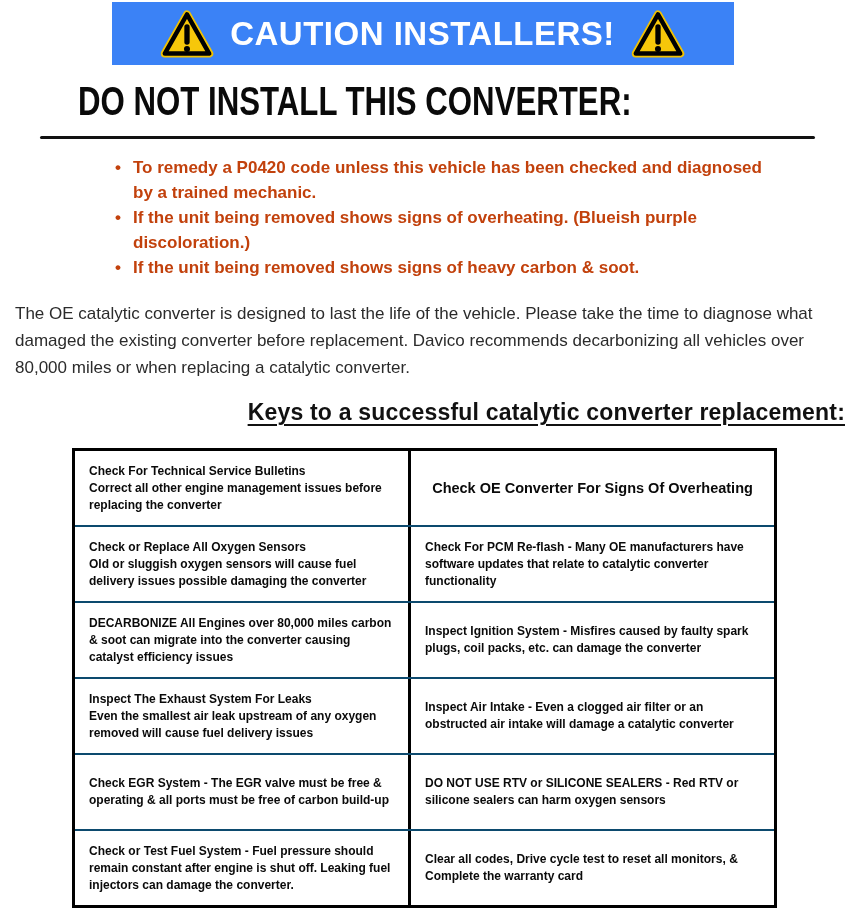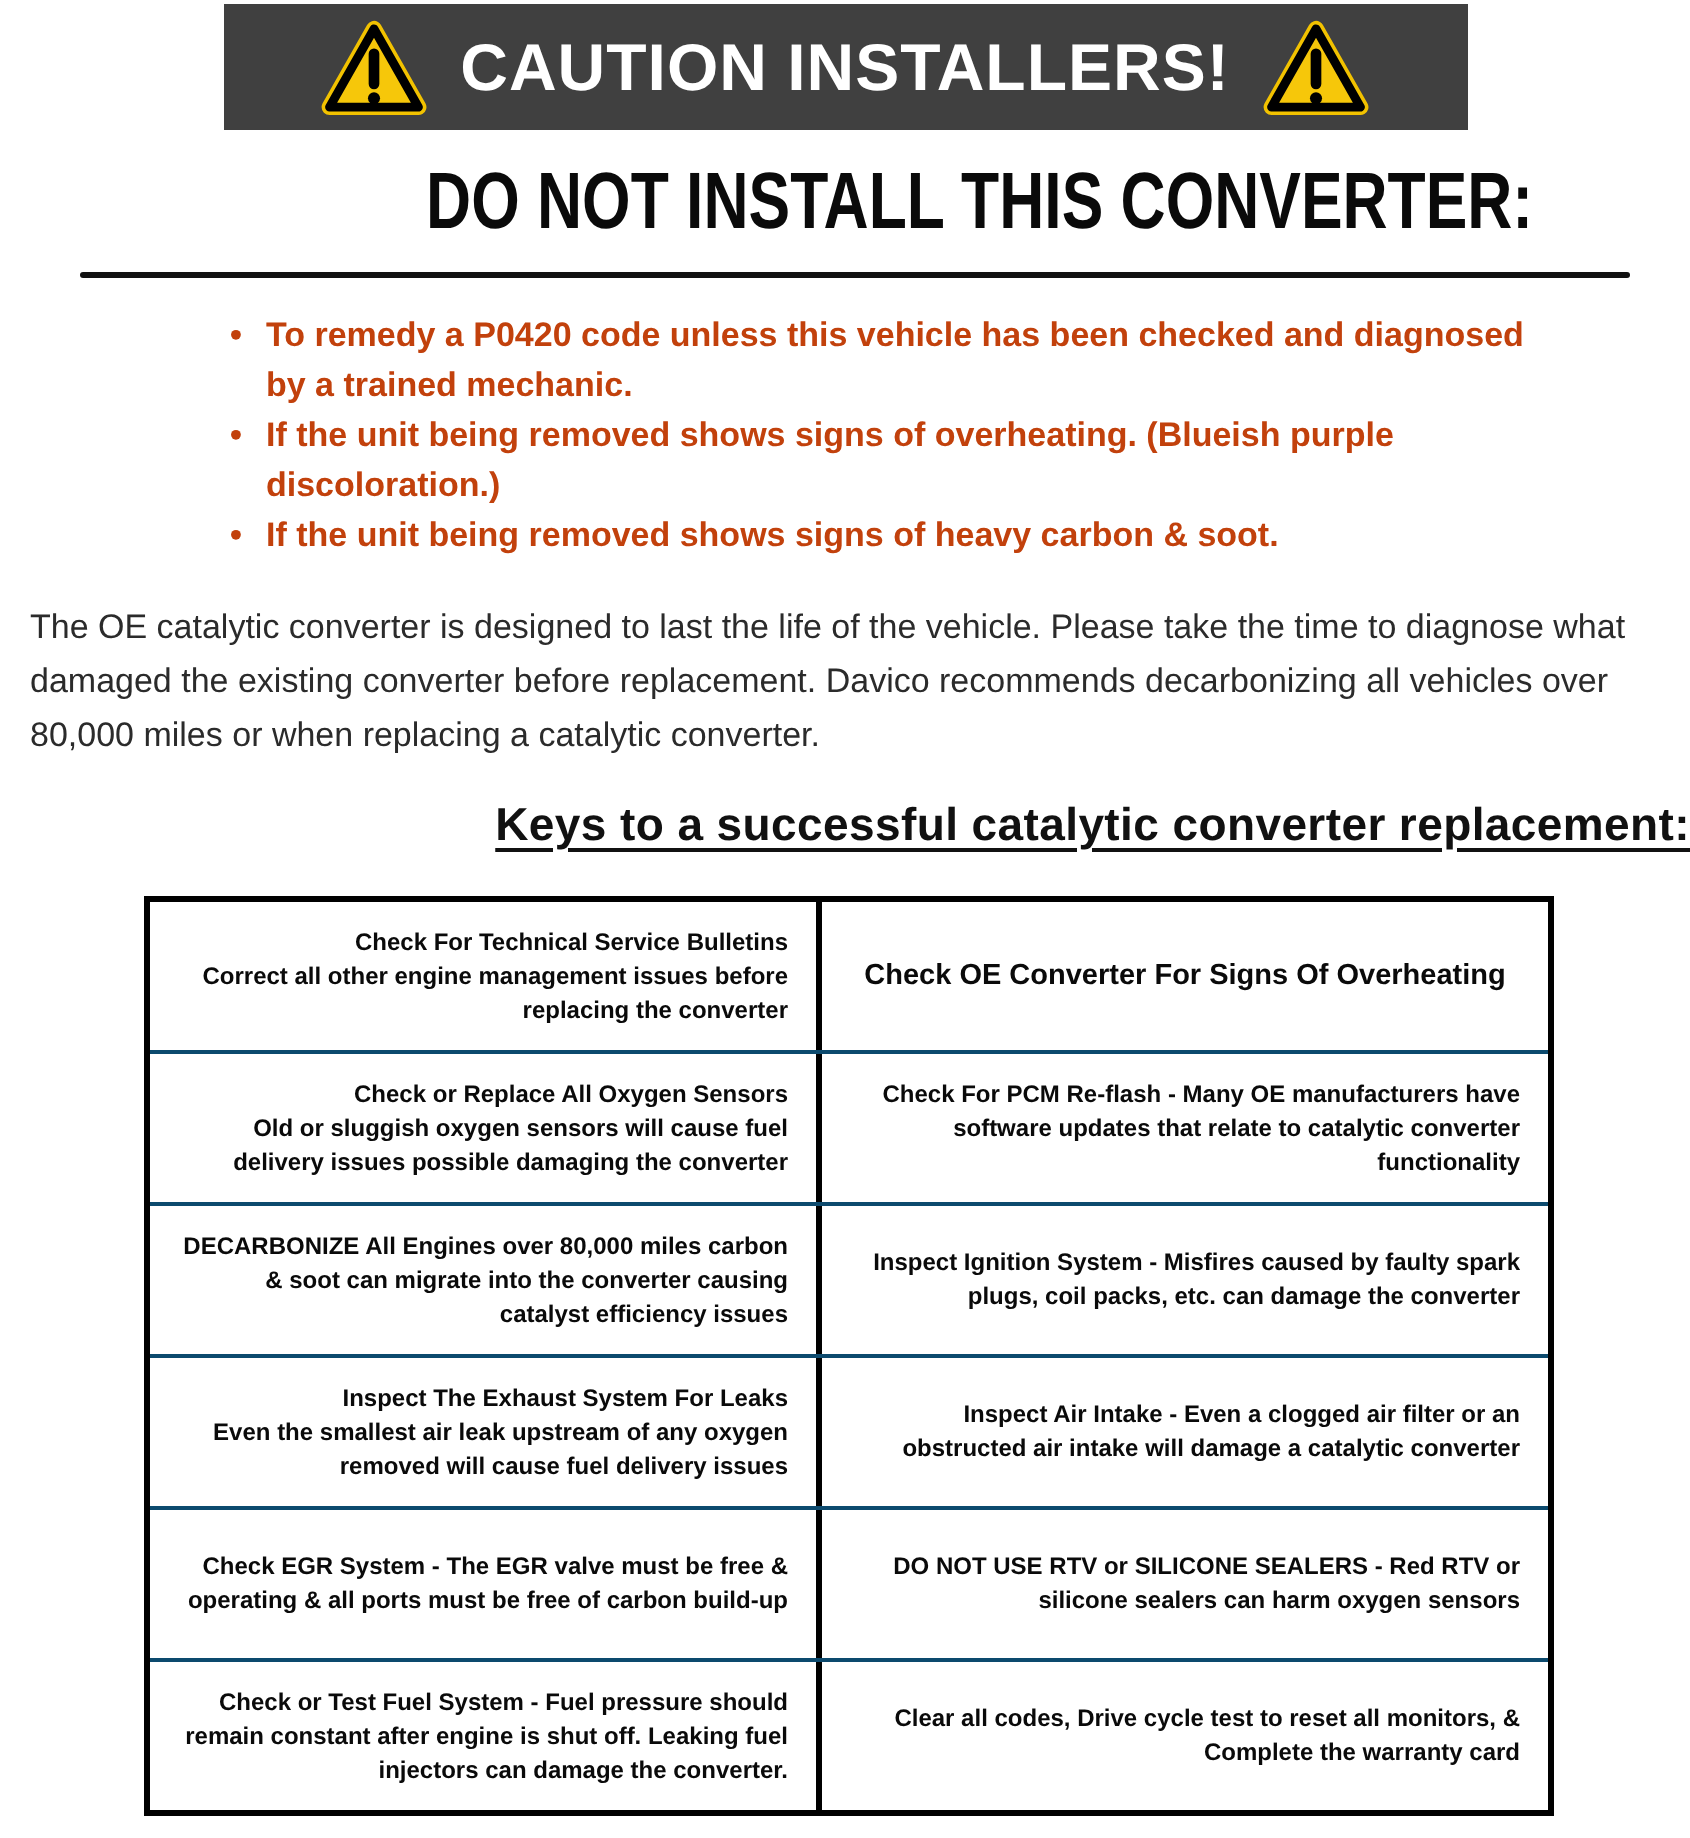--- a/index.html
+++ b/index.html
@@ -11,38 +11,38 @@
     color: #0e0e0e;
     overflow: hidden;
   }
   .page { width: 845px; height: 919px; position: relative; }
 
   
   .banner {
     width: 622px;
     height: 63px;
     margin: 2px auto 0 auto;
-    background: #404040;
+    background: #3b82f6;
     display: flex;
     align-items: center;
     justify-content: center;
     gap: 16px;
   }
   .banner-title {
     color: #ffffff;
     font-weight: 700;
     font-size: 33px;
     letter-spacing: 0.5px;
     white-space: nowrap;
   }
   .warn-svg { width: 54px; height: 48px; display: block; }
 
   
   .main-heading {
-    text-align: right;
+    text-align: left;
     margin: 14px 0 0 0;
   }
   .main-heading span {
     display: inline-block;
     transform: scaleX(0.78);
     transform-origin: center;
     font-weight: 700;
     font-size: 40px;
     letter-spacing: 0px;
     color: #0a0a0a;
@@ -113,21 +113,21 @@
   }
   .tips-table .row {
     display: flex;
     border-top: 2px solid #0c4a6e;
   }
   .tips-table .row:first-child { border-top: none; }
   .cell {
     display: flex;
     align-items: center;
     justify-content: center;
-    text-align: right;
+    text-align: left;
     font-weight: 700;
     font-size: 12px;
     line-height: 17px;
     color: #0a0a0a;
     padding: 8px 14px;
     box-sizing: border-box;
     min-height: 74px;
     white-space: pre-line;
   }
   .cell.left  { width: 336px; border-right: 3px solid #000; }

